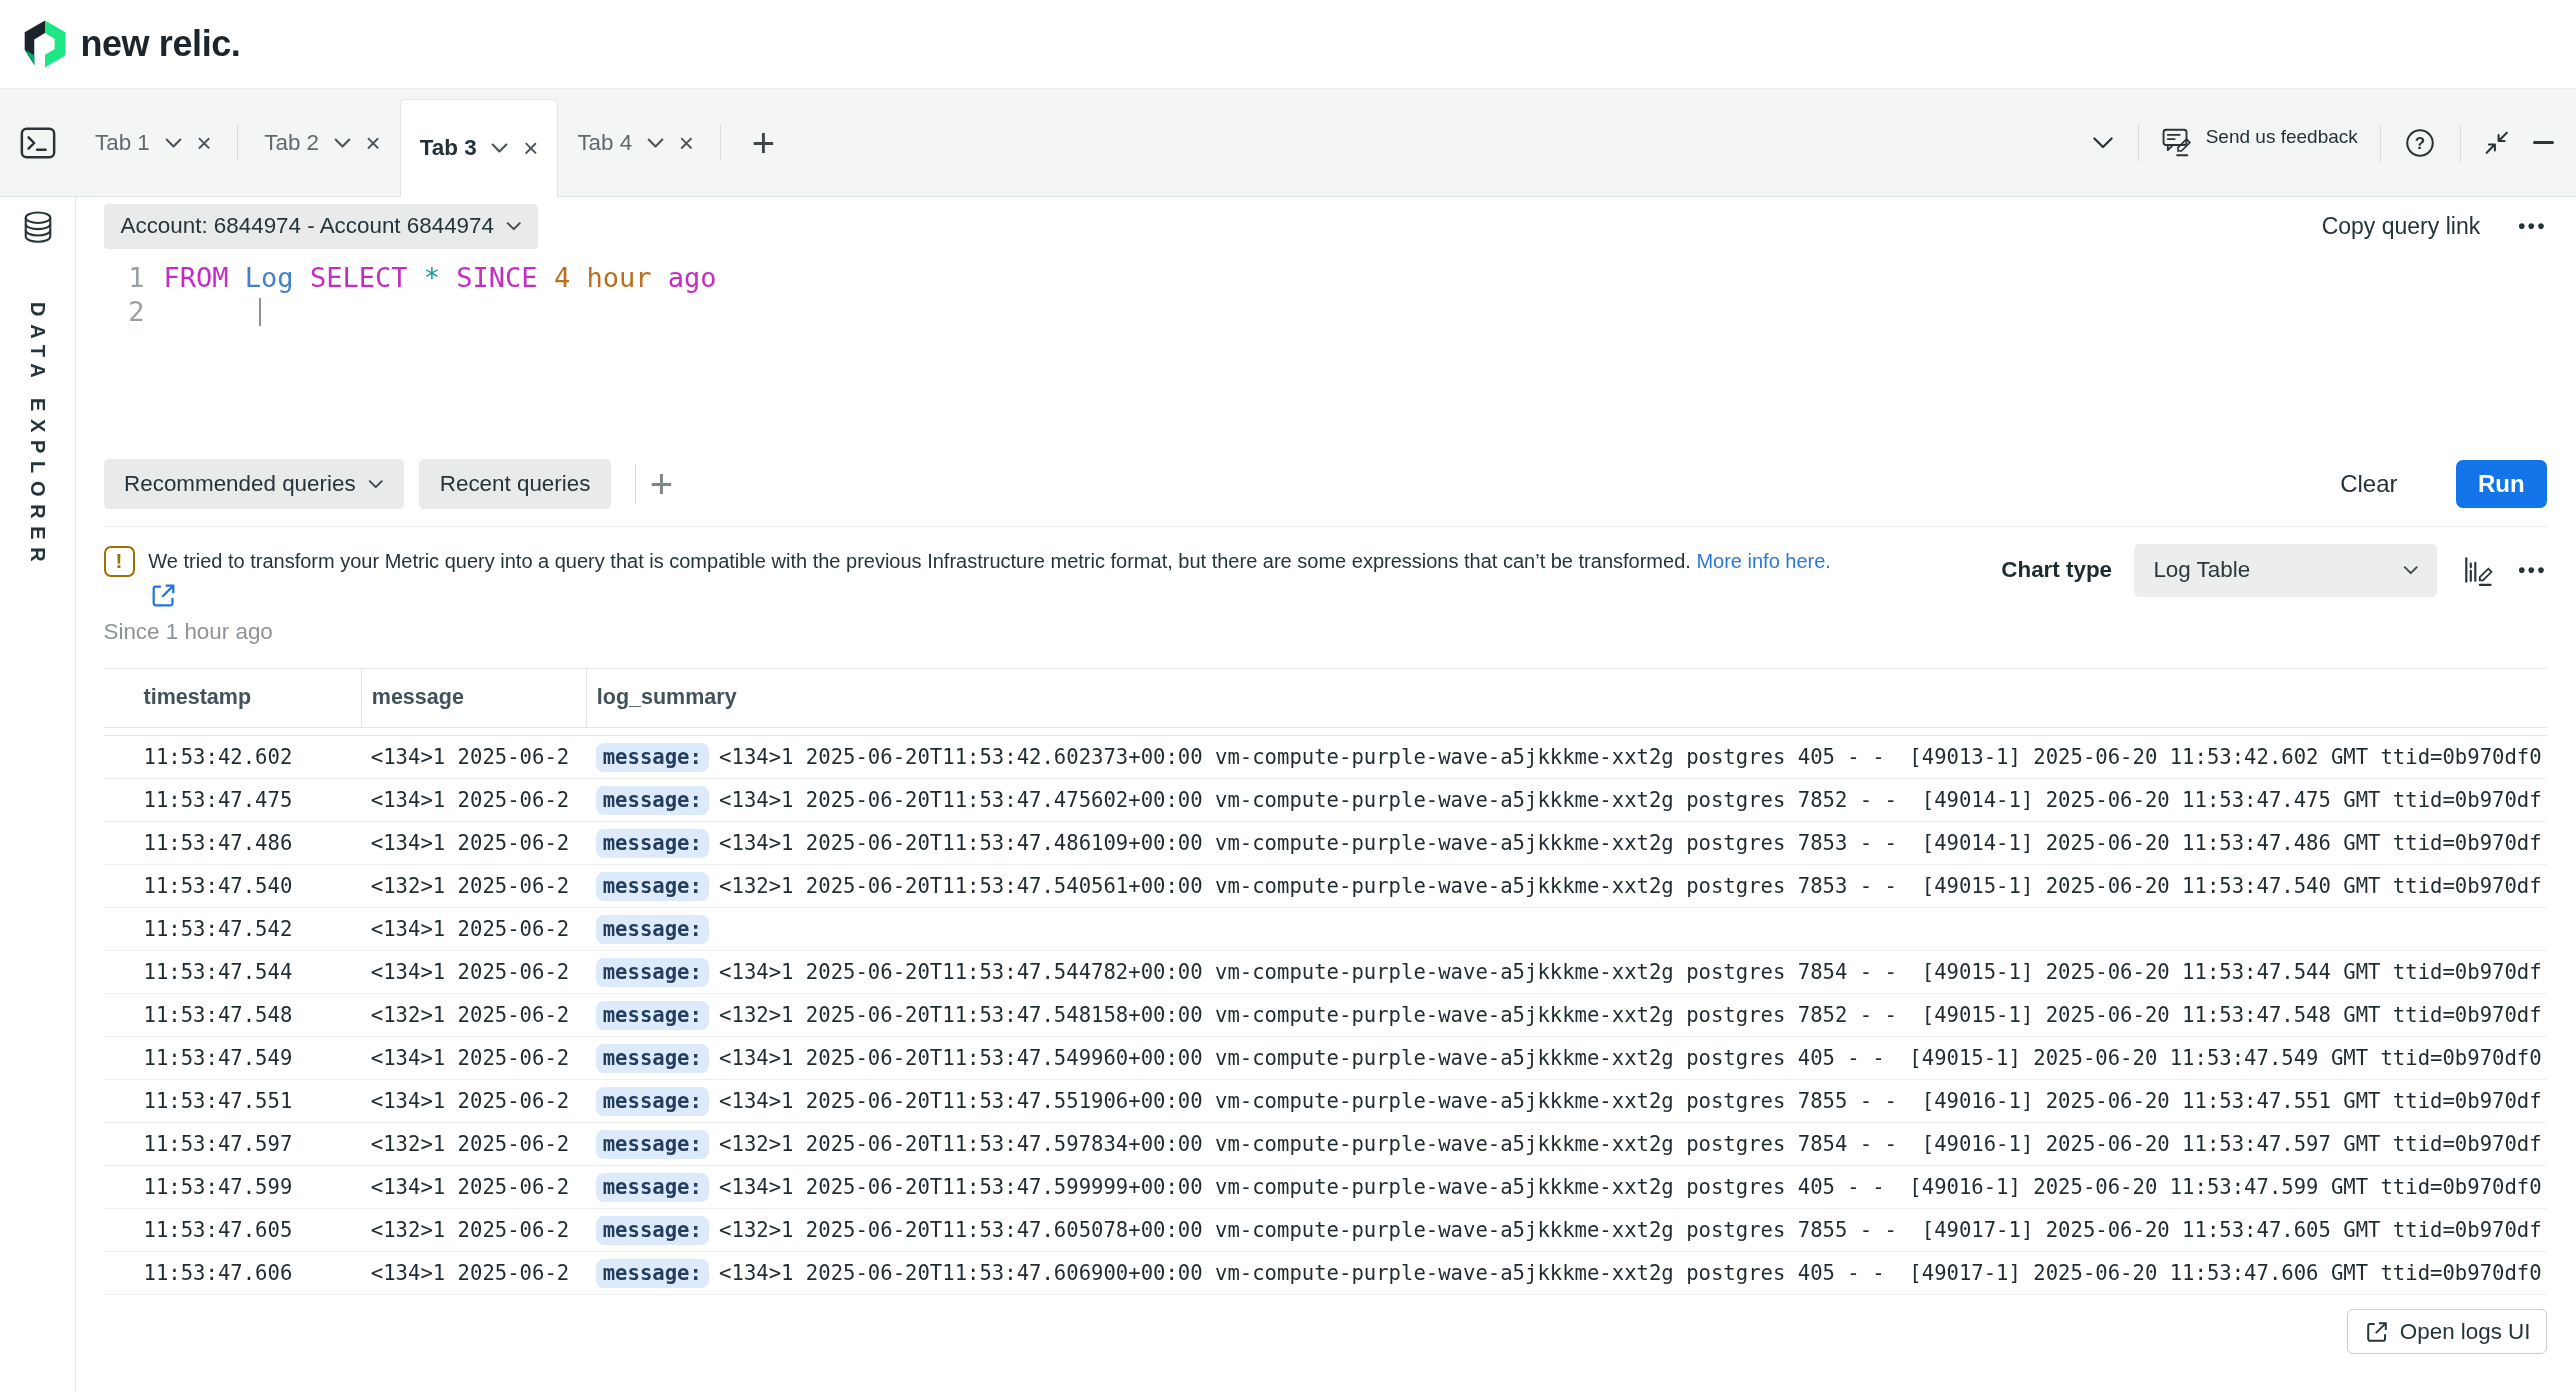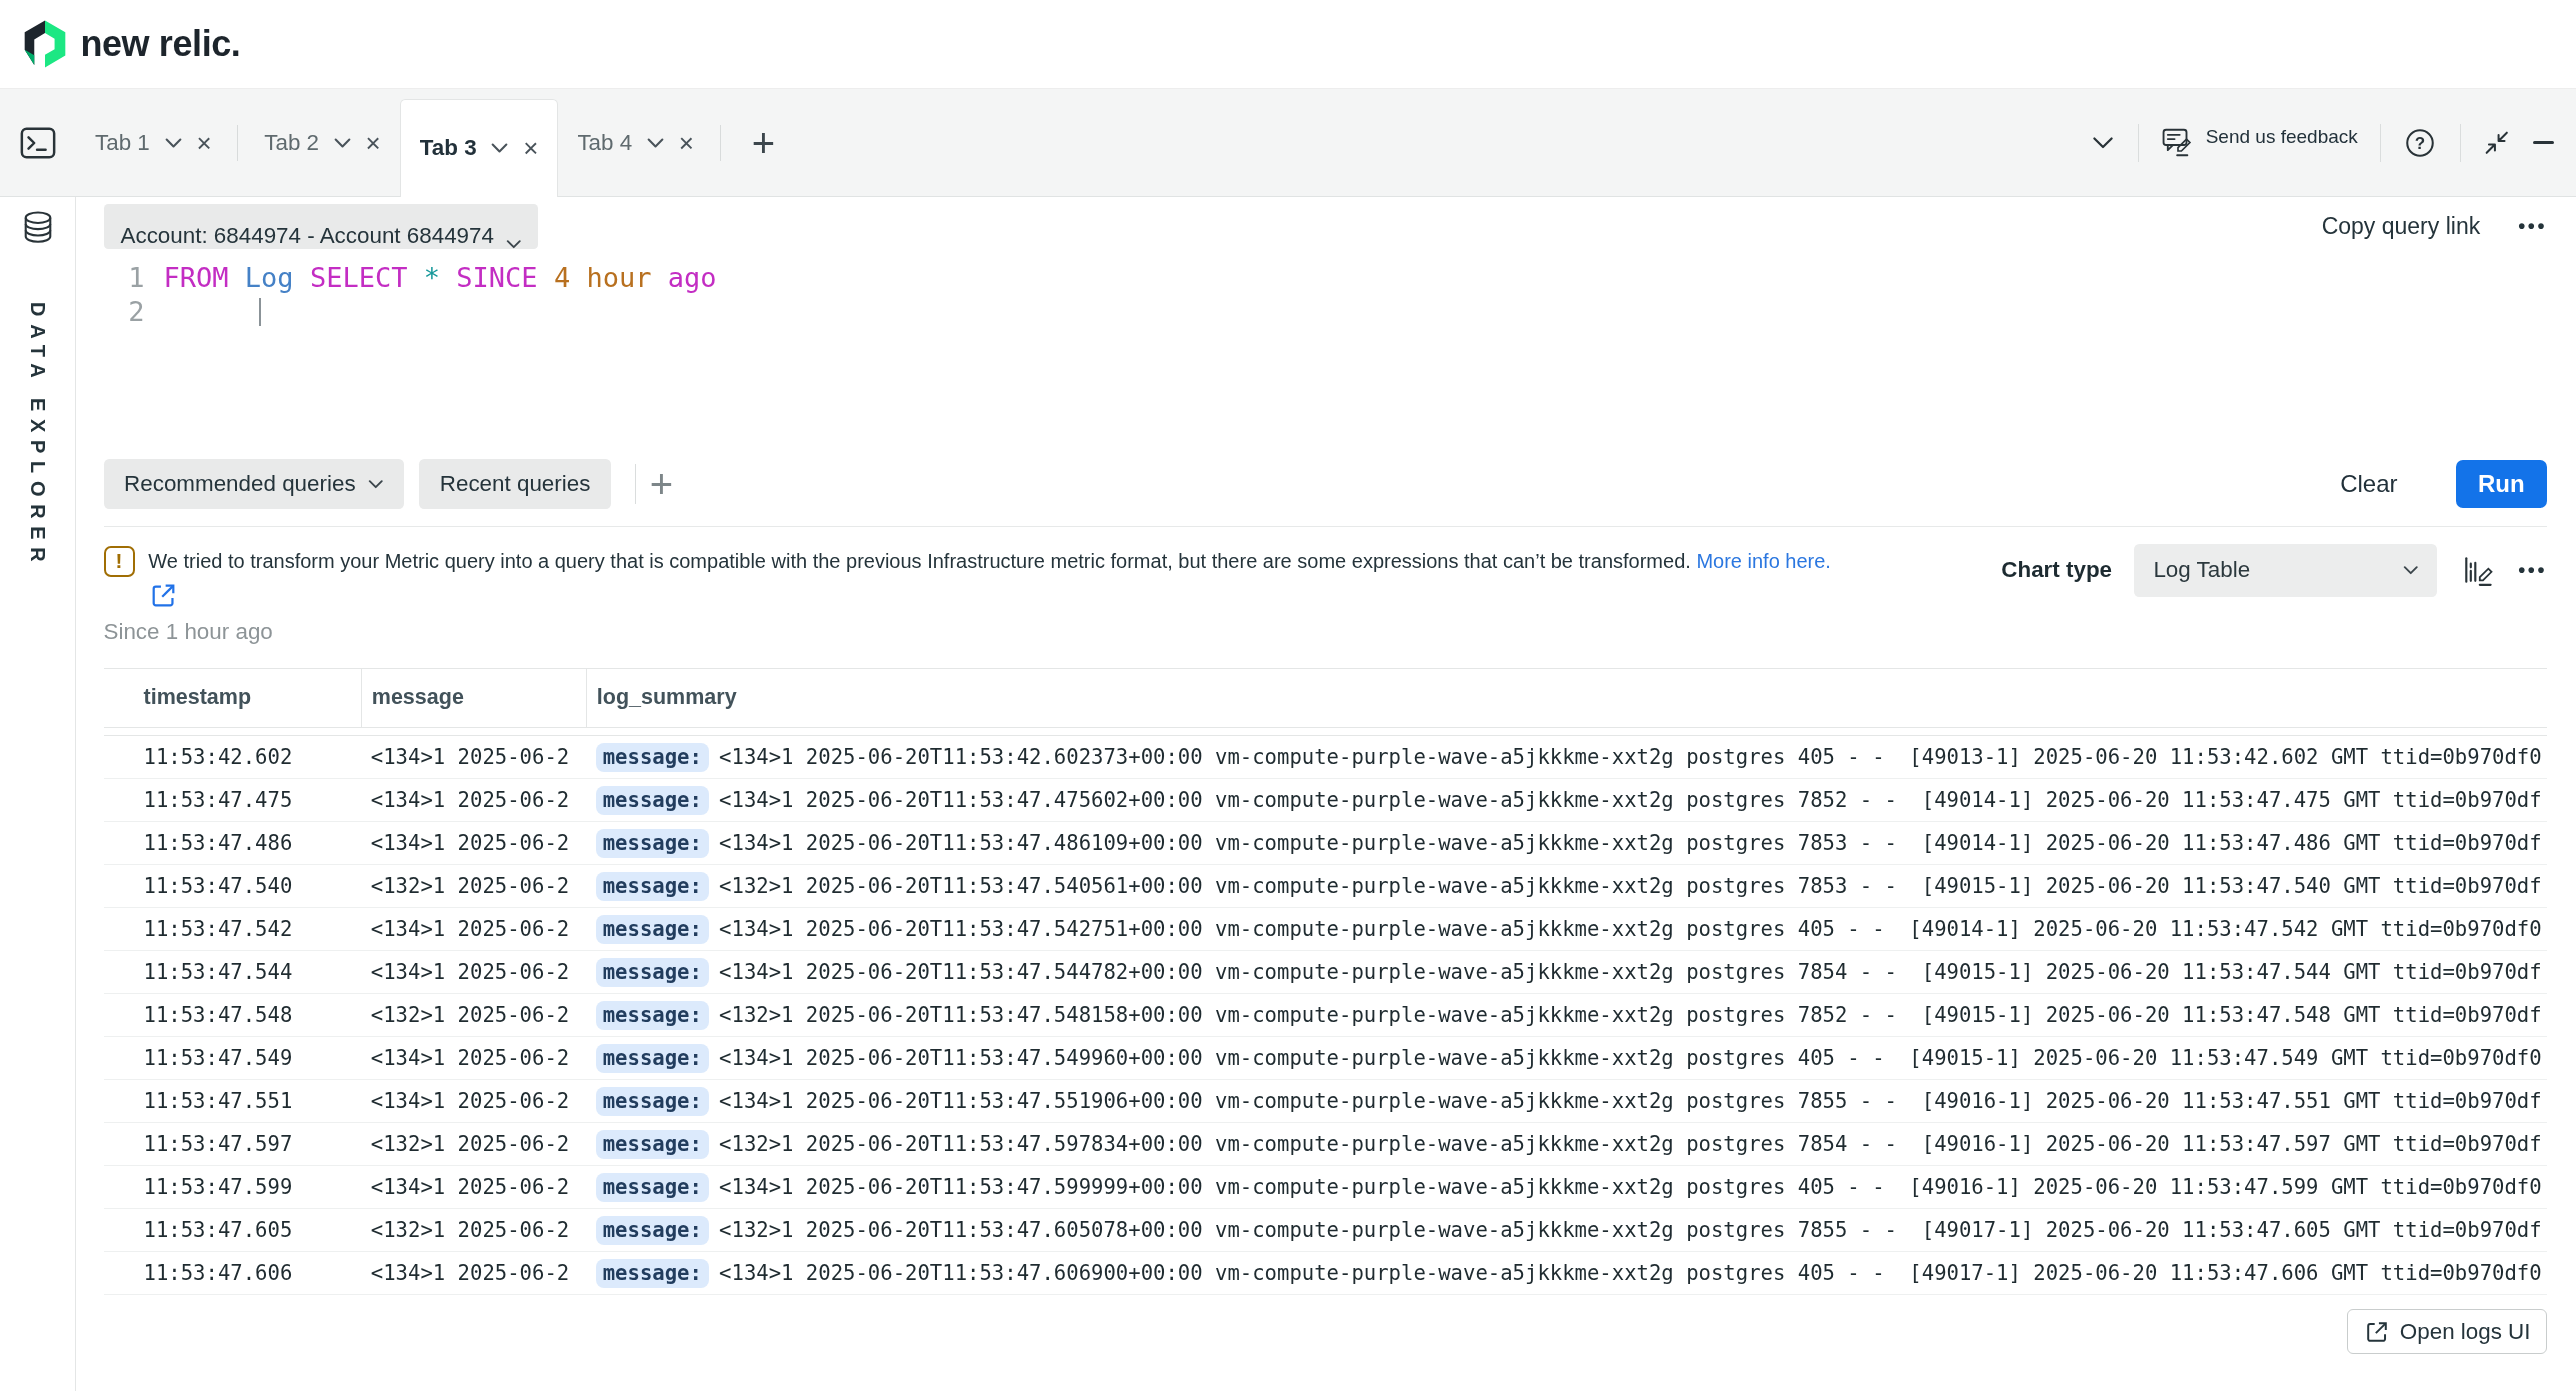--- a/index.html
+++ b/index.html
@@ -25,21 +25,21 @@
   .vdiv{width:0.9px;height:38px;background:#dadddd}
   .fb{display:flex;align-items:flex-start;gap:10.3px;font-size:19px;color:#22313a}
   .minus{width:20.6px;height:2.6px;background:#293338;border-radius:1.7px}
   
   .main{display:flex;height:1194px}
   .side{width:76px;border-right:0.9px solid #e4e6e6;display:flex;flex-direction:column;align-items:center;padding-top:13.8px;flex:none}
   .side-label{margin-top:53px;writing-mode:vertical-rl;font-size:20px;font-weight:700;letter-spacing:7.7px;color:#25343b;white-space:pre}
   .content{flex:1;padding:0 29px 0 27.5px;min-width:0}
   
   .acct-row{display:flex;align-items:center;margin-top:6.9px}
-  .acct{display:inline-flex;align-items:flex-end;gap:12px;height:45px;padding:0 17px;background:#e9eaea;border-radius:4.3px;font-size:22.4px;color:#25343b}
+  .acct{display:inline-flex;align-items:center;gap:12px;height:45px;padding:0 17px;background:#e9eaea;border-radius:4.3px;font-size:22.4px;color:#25343b}
   .copylink{margin-left:auto;font-size:23px;color:#25343b;margin-right:38px}
   .dots{font-size:20px;letter-spacing:2.6px;color:#25343b;font-weight:700}
   
   .editor{margin-top:12px;min-height:198px;font-family:"DejaVu Sans Mono",monospace;font-size:27px}
   .eline{display:flex;height:34px;align-items:center}
   .lnum{width:41px;text-align:right;margin-right:19px;color:#9aa1a4;flex:none}
   .tok{white-space:pre;margin-right:16.3px}
   .t-keyword{color:#c32dc3}.t-entity{color:#4581c6}.t-operator{color:#16989a}.t-number{color:#b8701f}
   .cursor{display:inline-block;width:2.6px;height:27.5px;background:#8b9398;margin-left:95px}
   
@@ -318,21 +318,20 @@
               <span class="chip">message:</span>
               <span class="sumtext">&lt;132&gt;1 2025-06-20T11:53:47.540561+00:00 vm-compute-purple-wave-a5jkkkme-xxt2g postgres 7853 - -  [49015-1] 2025-06-20 11:53:47.540 GMT ttid=0b970df</span>
             </div>
           </div>
 
           <div class="trow">
             <div class="td c1">11:53:47.542</div>
             <div class="td c2">&lt;134&gt;1 2025-06-2</div>
             <div class="c3 sumcell">
               <span class="chip">message:</span>
-              <span class="sumtext">&lt;134&gt;1 2025-06-20T11:53:47.542751+00:00 vm-compute-purple-wave-a5jkkkme-xxt2g postgres 405 - -  [49014-1] 2025-06-20 11:53:47.542 GMT ttid=0b970df0</span>
             </div>
           </div>
 
           <div class="trow">
             <div class="td c1">11:53:47.544</div>
             <div class="td c2">&lt;134&gt;1 2025-06-2</div>
             <div class="c3 sumcell">
               <span class="chip">message:</span>
               <span class="sumtext">&lt;134&gt;1 2025-06-20T11:53:47.544782+00:00 vm-compute-purple-wave-a5jkkkme-xxt2g postgres 7854 - -  [49015-1] 2025-06-20 11:53:47.544 GMT ttid=0b970df</span>
             </div>

